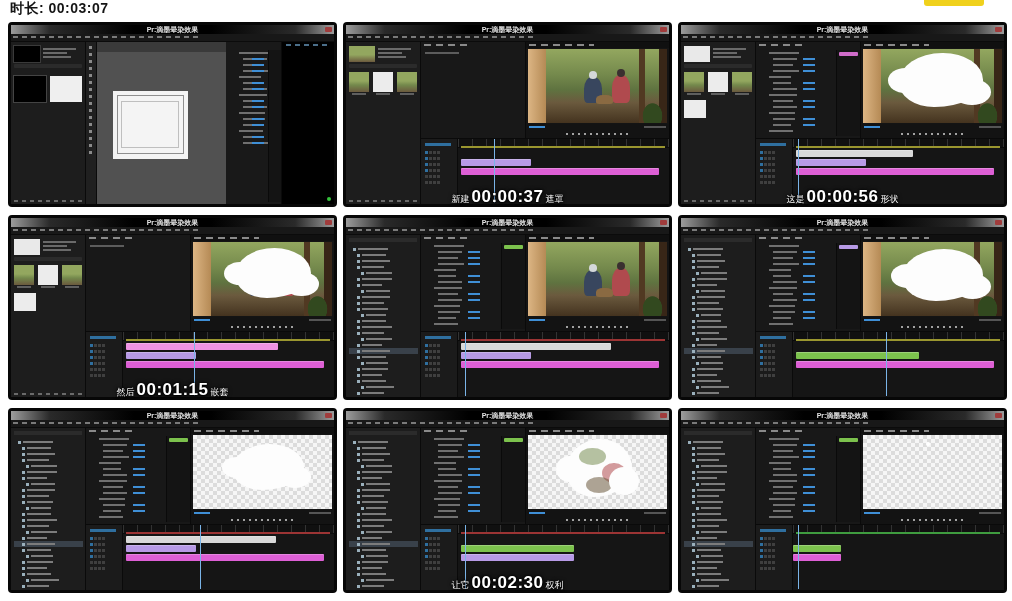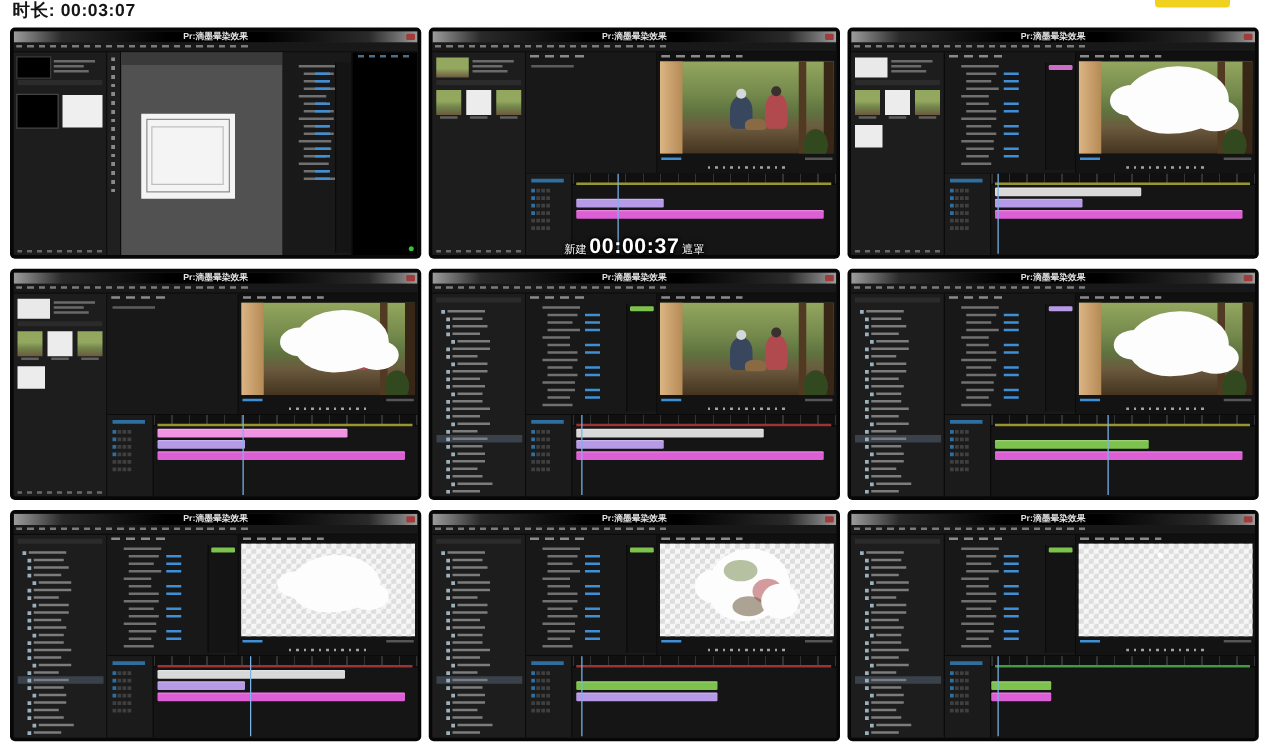--- a/index.html
+++ b/index.html
@@ -535,20 +535,25 @@
                   <div class="clip" style="top: 0px; left: 1%; width: 57%; background: rgb(217, 217, 217);"></div>
                   <div class="clip" style="top: 9px; left: 1%; width: 34%; background: rgb(183, 154, 230);"></div>
                   <div class="clip" style="top: 18px; left: 1%; width: 96%; background: rgb(221, 95, 213);"></div>
                   <div class="playhead" style="left: 2%;"></div>
                 </div>
               </div>
             </div>
           </div>
         </div>
       </div>
+      <div class="caption">
+        <span class="cap-side">这是</span>
+        <span class="cap-time">00:00:56</span>
+        <span class="cap-side">形状</span>
+      </div>
     </div>
     <div class="tile">
       <div class="window">
         <div class="titlebar">
           <span class="win-title">Pr:滴墨晕染效果</span>
           <div class="close-btn"></div>
         </div>
         <div class="menubar"></div>
         <div class="tbody">
           <div class="left-panel">
@@ -640,20 +645,25 @@
                   <div class="clip" style="top: 0px; left: 1%; width: 74%; background: rgb(239, 147, 226);"></div>
                   <div class="clip" style="top: 9px; left: 1%; width: 34%; background: rgb(183, 154, 230);"></div>
                   <div class="clip" style="top: 18px; left: 1%; width: 96%; background: rgb(221, 95, 213);"></div>
                   <div class="playhead" style="left: 34%;"></div>
                 </div>
               </div>
             </div>
           </div>
         </div>
       </div>
+      <div class="caption">
+        <span class="cap-side">然后</span>
+        <span class="cap-time">00:01:15</span>
+        <span class="cap-side">嵌套</span>
+      </div>
     </div>
     <div class="tile">
       <div class="window">
         <div class="titlebar">
           <span class="win-title">Pr:滴墨晕染效果</span>
           <div class="close-btn"></div>
         </div>
         <div class="menubar"></div>
         <div class="tbody">
           <div class="left-panel">
@@ -1615,20 +1625,25 @@
                 <div class="clips">
                   <div class="clip" style="top: 9px; left: 1%; width: 55%; background: rgb(124, 194, 77);"></div>
                   <div class="clip" style="top: 18px; left: 1%; width: 55%; background: rgb(183, 154, 230);"></div>
                   <div class="playhead" style="left: 3%;"></div>
                 </div>
               </div>
             </div>
           </div>
         </div>
       </div>
+      <div class="caption">
+        <span class="cap-side">让它</span>
+        <span class="cap-time">00:02:30</span>
+        <span class="cap-side">权利</span>
+      </div>
     </div>
     <div class="tile">
       <div class="window">
         <div class="titlebar">
           <span class="win-title">Pr:滴墨晕染效果</span>
           <div class="close-btn"></div>
         </div>
         <div class="menubar"></div>
         <div class="tbody">
           <div class="left-panel">

